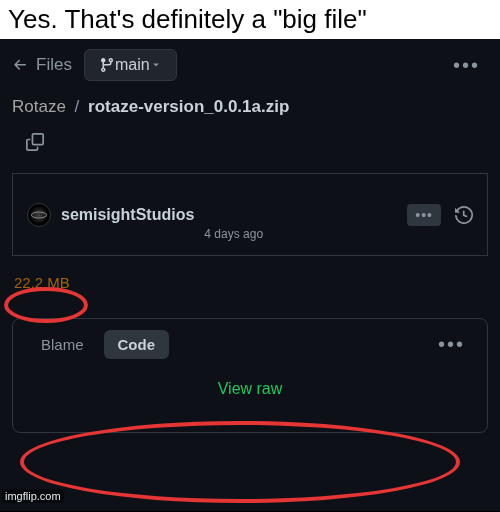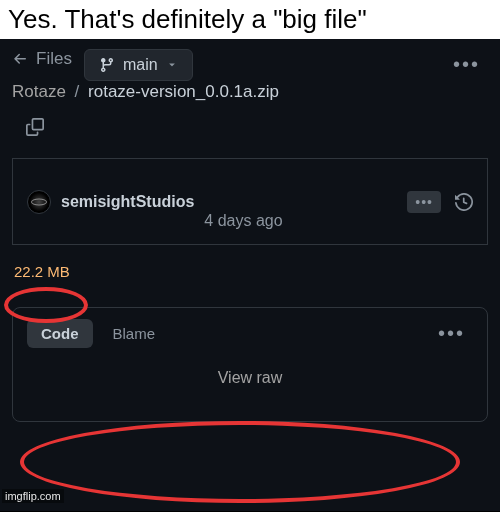--- a/index.html
+++ b/index.html
@@ -19,39 +19,38 @@
     }
     .github-bg {
       background: #0d1117;
       color: #c9d1d9;
       padding: 10px 12px;
       height: calc(100% - 40px);
       position: relative;
     }
     .top-row {
       display: flex;
-      align-items: flex-start;
+      align-items: center;
       gap: 12px;
-      margin-bottom: 1px;
+      margin-bottom: 16px;
     }
     .back-files {
       display: flex;
       align-items: center;
       gap: 8px;
       color: #8b949e;
       font-size: 17px;
     }
     .arrow-left {
       width: 16px; height: 16px;
       fill: #8b949e;
     }
     .branch-btn {
       display: flex;
       align-items: center;
-      gap: 8px;
       background: #21262d;
       border: 1px solid #30363d;
       border-radius: 6px;
       padding: 6px 14px;
       color: #c9d1d9;
       font-size: 16px;
     }
     .branch-icon { width: 16px; height: 16px; fill: #c9d1d9; }
     .caret { width: 12px; height: 12px; fill: #8b949e; }
     .kebab {
@@ -60,21 +59,21 @@
       font-size: 20px;
       letter-spacing: 2px;
       padding: 4px 8px;
     }
     .breadcrumb {
       font-size: 17px;
       margin-bottom: 10px;
     }
     .breadcrumb .repo { color: #a3a3a3; font-weight: 400; }
     .breadcrumb .sep { color: #8b949e; margin: 0 4px; }
-    .breadcrumb .file { color: #c9d1d9; font-weight: 400; margin-top: 34px; }
+    .breadcrumb .file { color: #c9d1d9; font-weight: 700; margin-top: 34px; }
     .copy-icon {
       display: inline-flex;
       margin-top: 6px;
       margin-left: 14px;
     }
     .copy-icon svg { width: 18px; height: 18px; fill: #8b949e; }
     .commit-box {
       border: 1px solid #30363d;
       border-radius: 0;
       padding: 14px 14px;
@@ -93,38 +92,38 @@
     .avatar::after {
       content: '';
       position: absolute;
       top: 50%; left: 50%;
       transform: translate(-50%, -50%);
       width: 14px; height: 5px;
       border: 1px solid #888;
       border-radius: 50%;
     }
     .author { font-weight: 600; color: #c9d1d9; font-size: 16px; }
-    .time { color: #8b949e; font-size: 16px; margin-top: 39px; }
+    .time { color: #8b949e; font-size: 12px; margin-top: 39px; }
     .commit-actions {
       margin-left: auto;
       display: flex;
       align-items: center;
       gap: 14px;
     }
     .sha-badge {
       background: #30363d;
       border-radius: 4px;
       padding: 3px 8px;
       font-size: 14px;
       color: #8b949e;
       letter-spacing: 1px;
     }
     .history-icon { width: 18px; height: 18px; fill: #8b949e; }
     .file-size {
-      color: #fdba74;
+      color: #a16207;
       font-size: 15px;
       margin: 18px 0 0 2px;
       display: inline-block;
       position: relative;
     }
     .preview-box {
       border: 1px solid #30363d;
       border-radius: 8px;
       margin-top: 26px;
       overflow: hidden;
@@ -145,21 +144,21 @@
       background: #30363d;
       color: #c9d1d9;
       font-weight: 600;
     }
     .tabs-row .kebab { margin-left: auto; }
     .preview-body {
       padding: 20px 24px 28px;
       text-align: center;
       position: relative;
     }
-    .view-raw { color: #a3a3a3; font-size: 16px; display: block; margin-bottom: 6px; }
+    .view-raw { color: #22c55e; font-size: 16px; display: block; margin-bottom: 6px; }
     .sorry-msg { color: #8b949e; font-size: 16px; line-height: 1.5; }
     .red-circle {
       position: absolute;
       border: 4px solid #e63535;
       border-radius: 50%;
       pointer-events: none;
     }
     .red-circle.small {
       width: 84px; height: 36px;
       left: 4px; top: 248px;
@@ -225,22 +224,22 @@
       <svg class="history-icon" viewBox="0 0 16 16">
           <path d="M1.643 3.143L.427 1.927A.25.25 0 000 2.104V5.75c0 .138.112.25.25.25h3.646a.25.25 0 00.177-.427L2.715 4.215a6.5 6.5 0 11-1.18 4.458.75.75 0 10-1.493.154 8.001 8.001 0 101.6-5.684zM7.75 4a.75.75 0 01.75.75v2.992l2.028.812a.75.75 0 01-.557 1.392l-2.5-1A.75.75 0 017 8.25v-3.5A.75.75 0 017.75 4z"></path>
         </svg>
     </div>
   </div>
 
   <span class="file-size">22.2 MB</span>
 
   <div class="preview-box">
     <div class="tabs-row">
+      <div class="tab">Blame</div>
       <div class="tab active">Code</div>
-      <div class="tab">Blame</div>
       <div class="kebab">•••</div>
     </div>
     <div class="preview-body">
       <a class="view-raw">View raw</a>
     </div>
   </div>
 
   <div class="red-circle small"></div>
   <div class="red-circle big"></div>
 

